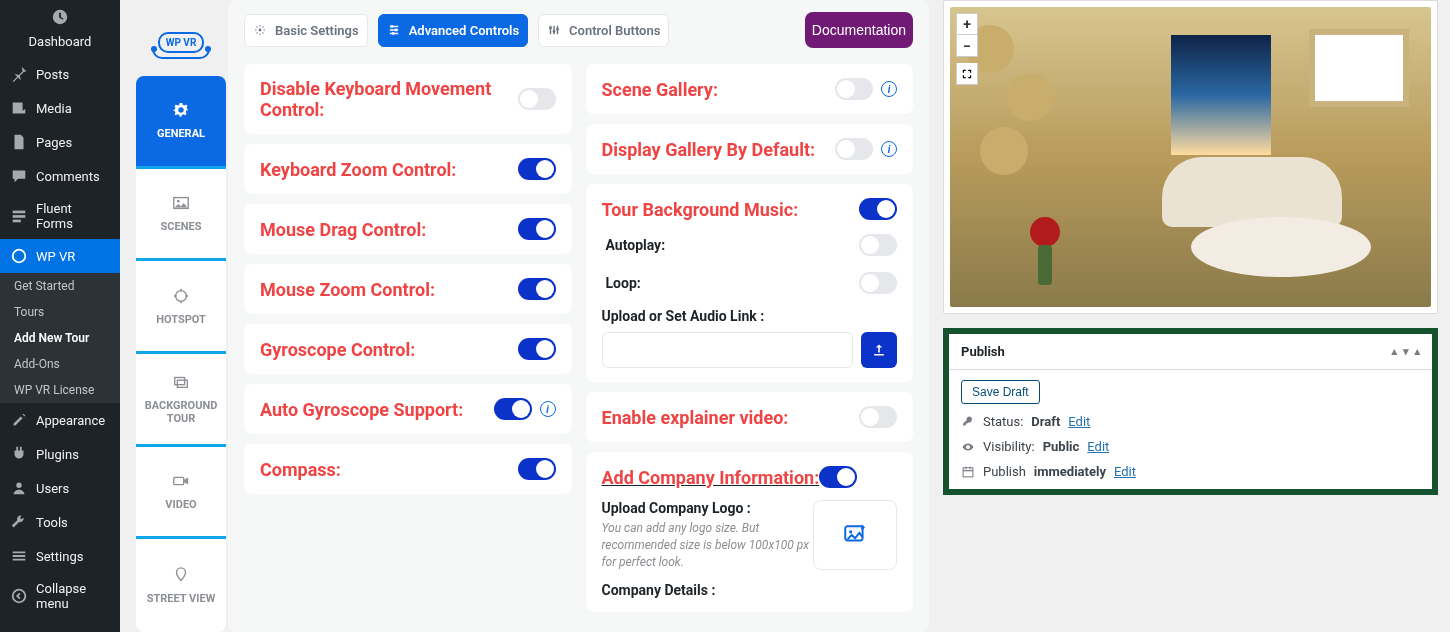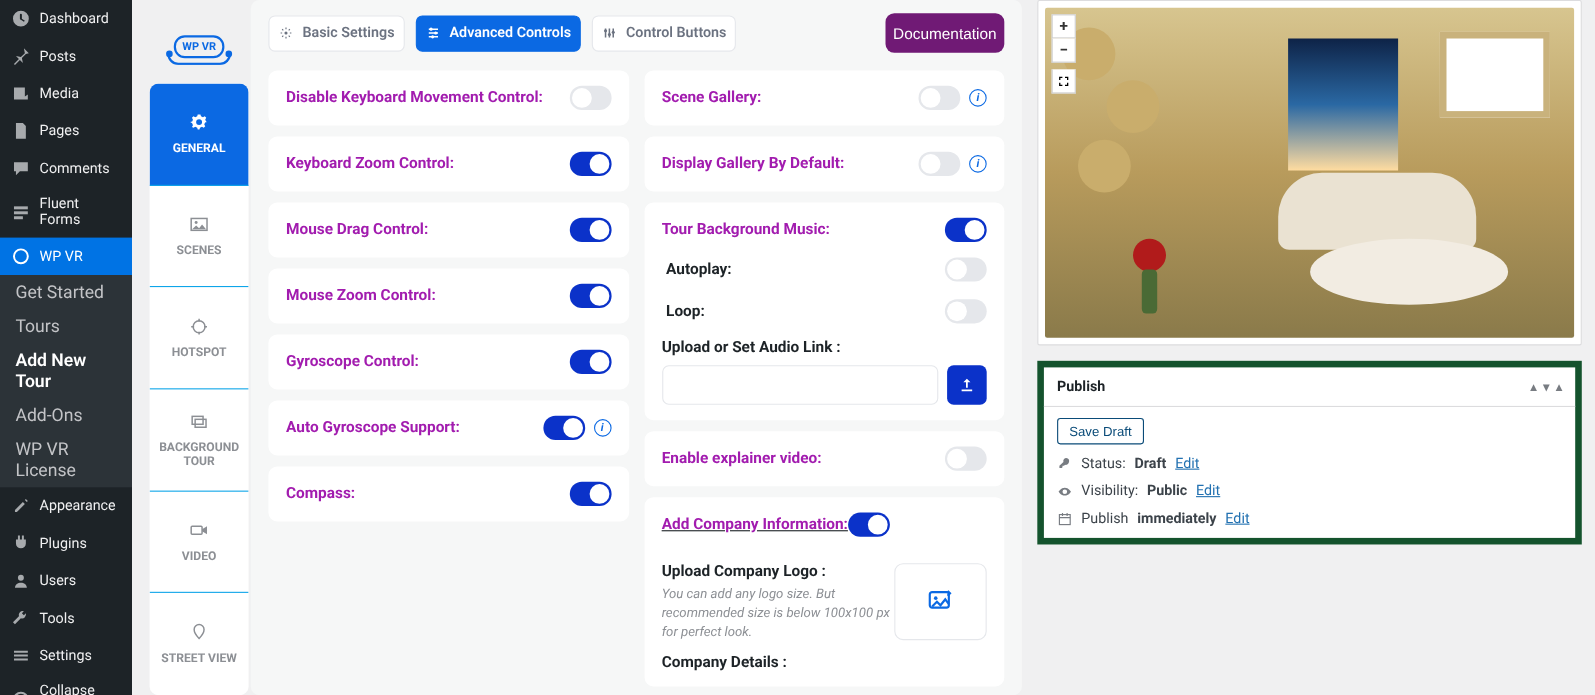--- a/index.html
+++ b/index.html
@@ -5,63 +5,63 @@
   * { box-sizing: border-box; margin: 0; padding: 0; }
   body { font-family: -apple-system, BlinkMacSystemFont, "Segoe UI", Roboto, sans-serif; background: #f0f0f1; font-size: 13px; color: #1d2327; width:1450px; height:632px; overflow:hidden; }
   
   
   .wp-sidebar { position:fixed; top:0; left:0; width:120px; height:100%; background:#1d2327; color:#f0f0f1; overflow:hidden; }
   .wp-menu-item { display:flex; align-items:center; gap:8px; padding:8px 10px; font-size:13px; cursor:pointer; color:#f0f0f1; }
   .wp-menu-item.active { background:#0073e4; color:#fff; }
   .wp-menu-item .mi-icon { width:18px; height:18px; display:flex;align-items:center;justify-content:center; fill:#a7aaad; flex-shrink:0;}
   .wp-menu-item.active .mi-icon{fill:#fff;}
   .wp-submenu { background:#2c3338; }
-  .wp-sub-item { padding:6px 14px 6px 14px; font-size:16px; color:#c3c4c7; cursor:pointer;}
+  .wp-sub-item { padding:6px 14px 6px 14px; font-size:12px; color:#c3c4c7; cursor:pointer;}
   .wp-sub-item.current { color:#fff; font-weight:600;}
   
   .main-area { position:absolute; left:120px; top:0; right:0; bottom:0; display:flex; gap:14px; padding:0 12px 0 16px; }
   
   
   .editor-col { flex:1; display:flex; gap:0; min-width:0;}
   .logo-rail { width:90px; display:flex; flex-direction:column; align-items:center;}
   .wpvr-logo { width:60px;height:48px; margin:18px 0 10px; display:flex;align-items:center;justify-content:center;}
   .wpvr-logo-inner{border:2px solid #0b69e3;color:#0b69e3;font-size:10px;font-weight:700;border-radius:10px;padding:3px 6px;position:relative;}
   .wpvr-logo-arc{position:absolute;left:-8px;right:-8px;bottom:-8px;height:10px;border:2px solid #0b69e3;border-top:none;border-radius:0 0 20px 20px;}
   .wpvr-logo-arc::before,.wpvr-logo-arc::after{content:"";position:absolute;top:-3px;width:6px;height:6px;background:#0b69e3;border-radius:50%;}
   .wpvr-logo-arc::before{left:-3px;} .wpvr-logo-arc::after{right:-3px;}
   
   .side-tabs { width:90px; background:#fff; border-radius:8px; display:flex;flex-direction:column; overflow:hidden;}
-  .side-tab { height:96px; display:flex;flex-direction:column;align-items:center;justify-content:center;gap:8px; font-size:11px; font-weight:700; color:#8c8f94; border-bottom:1px solid #0ea5e9; cursor:pointer; text-align:center; padding:0 4px;}
+  .side-tab { height:96px; display:flex;flex-direction:column;align-items:center;justify-content:center;gap:8px; font-size:11px; font-weight:700; color:#8c8f94; border-bottom:3px solid #0ea5e9; cursor:pointer; text-align:center; padding:0 4px;}
   .side-tab.active { background:#0b69e3; color:#fff;}
   .side-tab .st-icon{width:18px;height:18px;fill:#8c8f94;display:flex;align-items:center;justify-content:center;}
   .side-tab.active .st-icon{fill:#fff;}
   
   .editor-body { flex:1; background:#f6f7f7; border-radius:8px; margin-left:2px; padding:12px 16px; min-width:0; overflow:hidden;}
   .tabbar { display:flex; gap:10px; align-items:center;}
   .pill-tab { display:flex;align-items:center;gap:8px; padding:8px 8px; border-radius:6px; background:#fff; color:#6b7280; font-weight:600; font-size:13px; cursor:pointer; border:1px solid #e5e7eb;}
   .pill-tab.active{ background:#0b69e3;color:#fff;border-color:#0b69e3;}
   .pill-tab .pt-icon{width:14px;height:14px;fill:currentColor;}
   .doc-btn { margin-left:auto; background:#701a75; color:#fff; border:none; padding:10px 7px; border-radius:8px; font-weight:400; font-size:14px; cursor:pointer;}
   
   .controls-grid { display:flex; gap:14px; margin-top:16px;}
   .controls-col { flex:1; display:flex; flex-direction:column; gap:10px; min-width:0;}
   .control-card { background:#fff; border-radius:8px; padding:14px 16px; display:flex; align-items:center; justify-content:space-between; }
   .control-card.stack{flex-direction:column;align-items:stretch;gap:12px;}
-  .control-label{ font-weight:700; font-size:14px; color:#a21caf;}
+  .control-label{ font-weight:700; font-size:18px; color:#ef4444;}
   .toggle{ width:38px;height:22px;border-radius:20px;background:#e5e7eb;position:relative;cursor:pointer;flex-shrink:0;}
   .toggle::after{content:"";position:absolute;width:18px;height:18px;background:#fff;border-radius:50%;top:2px;left:2px;transition:.15s;}
   .toggle.on{background:#0b32c9;} .toggle.on::after{left:18px;}
   .toggle-wrap{display:flex;align-items:center;gap:8px;}
   .info-ic{width:16px;height:16px;border:1.5px solid #0b69e3;border-radius:50%;color:#0b69e3;display:flex;align-items:center;justify-content:center;font-size:10px;font-weight:700;font-style:italic;flex-shrink:0;}
   .subrow{display:flex;align-items:center;justify-content:space-between;padding:2px 0 2px 4px;}
   .audio-inputrow{display:flex;gap:8px;}
   .audio-input{flex:1;border:1px solid #e5e7eb;border-radius:6px;height:36px;padding:0 10px;font-size:13px;}
   .upload-btn{width:36px;height:36px;background:#0b32c9;border-radius:6px;display:flex;align-items:center;justify-content:center;cursor:pointer;}
   .upload-btn svg{width:16px;height:16px;fill:#fff;}
-  .logo-row{display:flex;gap:1px;align-items:flex-end;margin-top:12px;}
+  .logo-row{display:flex;gap:1px;align-items:flex-end;}
   .logo-box{width:84px;height:70px;border:1px solid #e5e7eb;border-radius:8px;display:flex;align-items:center;justify-content:center;cursor:pointer;}
   .hint{color:#8c8f94;font-style:italic;font-size:12px; line-height:1.4; margin-top:4px;}
   .sub-label{font-weight:700;font-size:14px;}
 
   
   .right-col { width:495px; display:flex; flex-direction:column; gap:14px; padding-top:0;}
   .preview-box { background:#fff; border:1px solid #dcdcde; border-radius:2px; padding:6px; }
   .pano { height:300px; background:linear-gradient(180deg,#d7c58f 0%, #b89b5c 50%, #8a7a4a 100%); position:relative; border-radius:2px; overflow:hidden;}
   .pano-controls{position:absolute;top:6px;left:6px;display:flex;flex-direction:column;gap:0;}
   .pano-btn{width:22px;height:22px;background:#fff;border:1px solid #ccc;display:flex;align-items:center;justify-content:center;font-size:14px;font-weight:700;cursor:pointer;color:#333;}
@@ -90,21 +90,21 @@
   .save-draft-btn{border:1px solid #0a4b78;color:#0a4b78;background:#fff;border-radius:3px;padding:4px 10px;font-size:12px;cursor:pointer;font-weight:500;}
   .pb-row{display:flex;align-items:center;gap:8px;margin-top:10px;font-size:13px;color:#3c434a;}
   .pb-row svg{width:14px;height:14px;fill:#787c82;flex-shrink:0;}
   .pb-row .val{font-weight:700;}
   .pb-row a{color:#2271b1;text-decoration:underline;cursor:pointer;}
 </style>
 </head>
 <body>
 
 <div class="wp-sidebar">
-  <div class="wp-menu-item" style="position:relative;">
+  <div class="wp-menu-item" style="position:relative;flex-direction:column;">
     <span class="mi-icon">
         <svg viewBox="0 0 20 20">
           <path d="M10 2a8 8 0 108 8 8 8 0 00-8-8zm0 3a1 1 0 011 1v4l3 2-1 1-3-2a1 1 0 01-1-1V6a1 1 0 011-1z"></path>
         </svg>
       </span>
     <span>Dashboard</span>
   </div>
   <div class="wp-menu-item">
     <span class="mi-icon">
         <svg viewBox="0 0 20 20">

